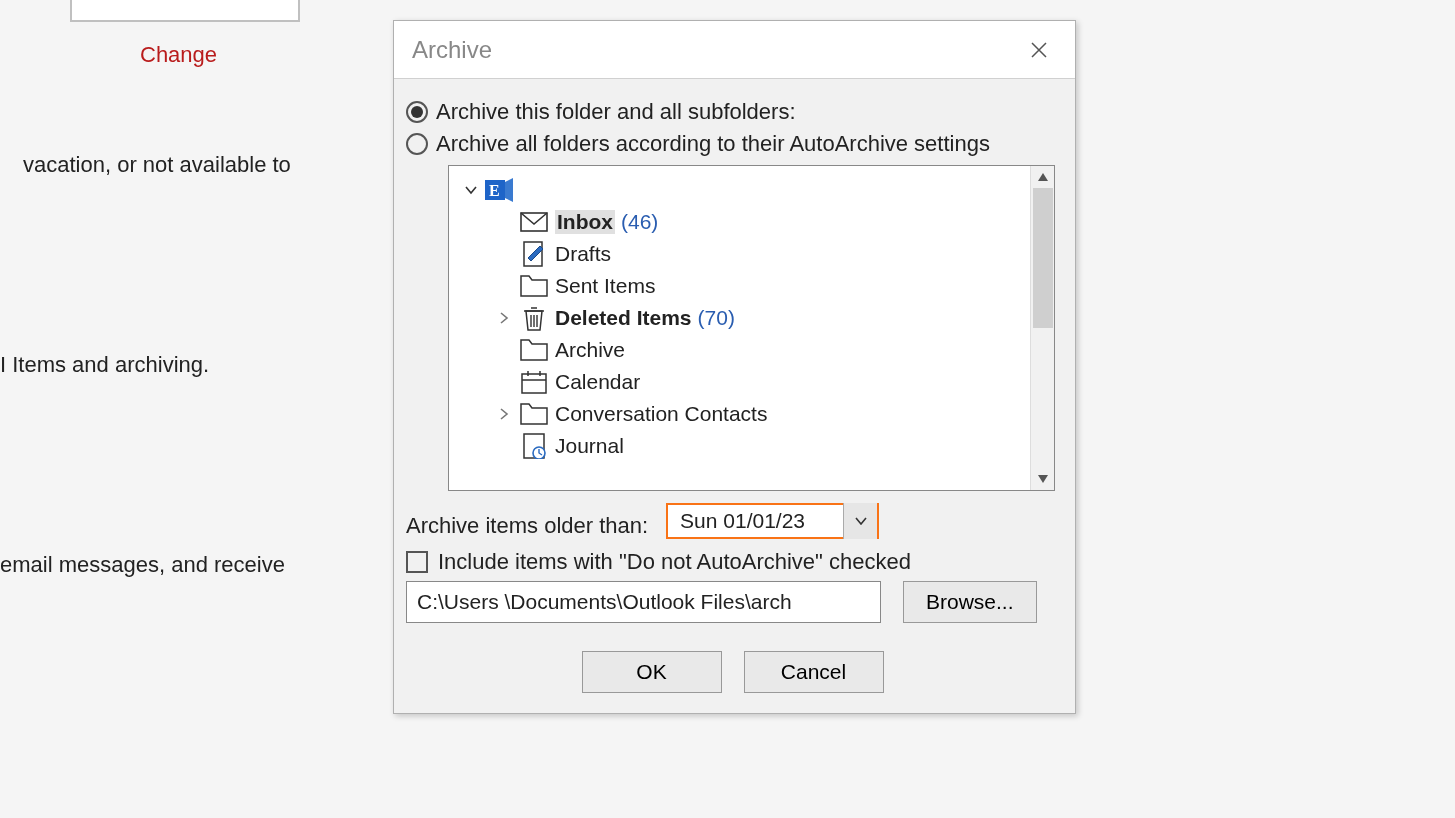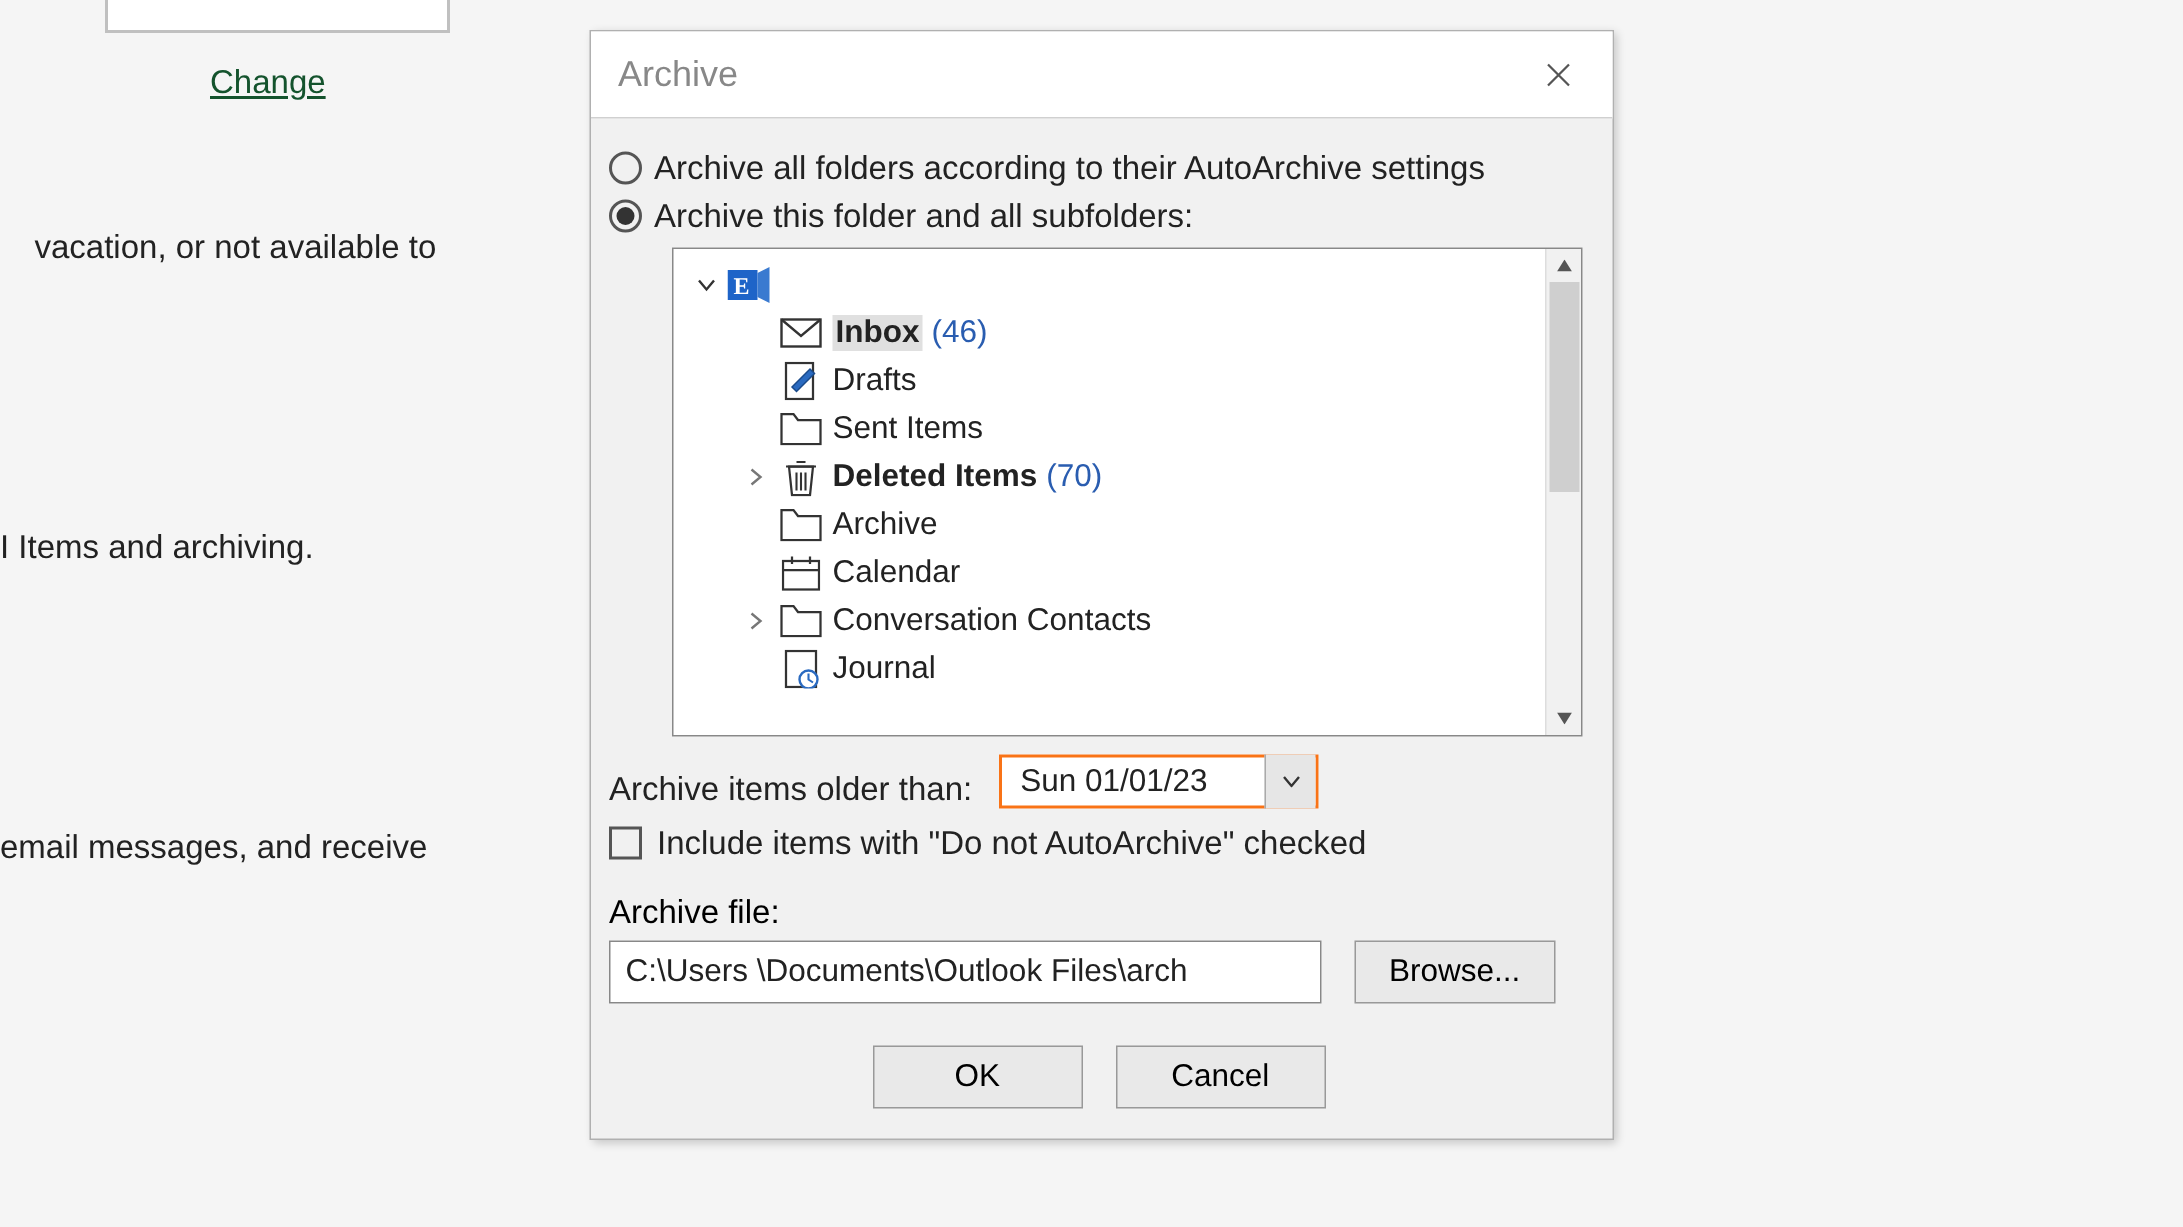--- a/index.html
+++ b/index.html
@@ -19,23 +19,22 @@
     left: 70px;
     width: 230px;
     height: 32px;
     border: 2px solid #c0c0c0;
     background: #fff;
   }
   .change-link {
     position: absolute;
     top: 42px;
     left: 140px;
-    color: #14532d;
+    color: #b91c1c;
     font-size: 22px;
-    text-decoration: underline;
     cursor: pointer;
   }
   .bg-text1 { position: absolute; top: 152px; left: 0; font-size: 22px; color: #222; padding-left: 23px; }
   .bg-text2 { position: absolute; top: 352px; left: 0; font-size: 22px; color: #222; }
   .bg-text3 { position: absolute; top: 552px; left: 0; font-size: 22px; color: #222; }
 
   .dialog {
     position: absolute;
     top: 20px;
     left: 393px;
@@ -232,26 +231,26 @@
   <div class="titlebar">
     <span class="title">Archive</span>
     <span class="close-x">
       <svg width="20" height="20" viewBox="0 0 20 20">
           <path d="M3 3 L17 17 M17 3 L3 17" stroke="#555" stroke-width="1.5" fill="none"></path>
         </svg>
     </span>
   </div>
   <div class="content">
     <div class="radio-row">
+      <span class="radio checked"></span>
+      <span class="radio-label">Archive this folder and all subfolders:</span>
+    </div>
+    <div class="radio-row">
       <span class="radio"></span>
       <span class="radio-label">Archive all folders according to their AutoArchive settings</span>
-    </div>
-    <div class="radio-row">
-      <span class="radio checked"></span>
-      <span class="radio-label">Archive this folder and all subfolders:</span>
     </div>
 
     <div class="tree-box">
       <div class="tree" id="tree">
           <div class="tree-row" style="padding-left: 4px;">
             <span class="expander">
               <svg width="12" height="10">
                 <path d="M1 2 L6 8 L11 2" stroke="#333" stroke-width="1.6" fill="none"></path>
               </svg>
             </span>
@@ -377,21 +376,20 @@
             </svg>
         </span>
       </span>
     </div>
 
     <div class="chk-row">
       <span class="chk"></span>
       <span class="radio-label">Include items with "Do not AutoArchive" checked</span>
     </div>
 
-    <div class="file-label">Archive file:</div>
     <div class="file-row">
       <div class="file-input">C:\Users         \Documents\Outlook Files\arch</div>
       <div class="btn">Browse...</div>
     </div>
 
     <div class="buttons-row">
       <div class="btn btn-fixed">OK</div>
       <div class="btn btn-fixed">Cancel</div>
     </div>
   </div>

